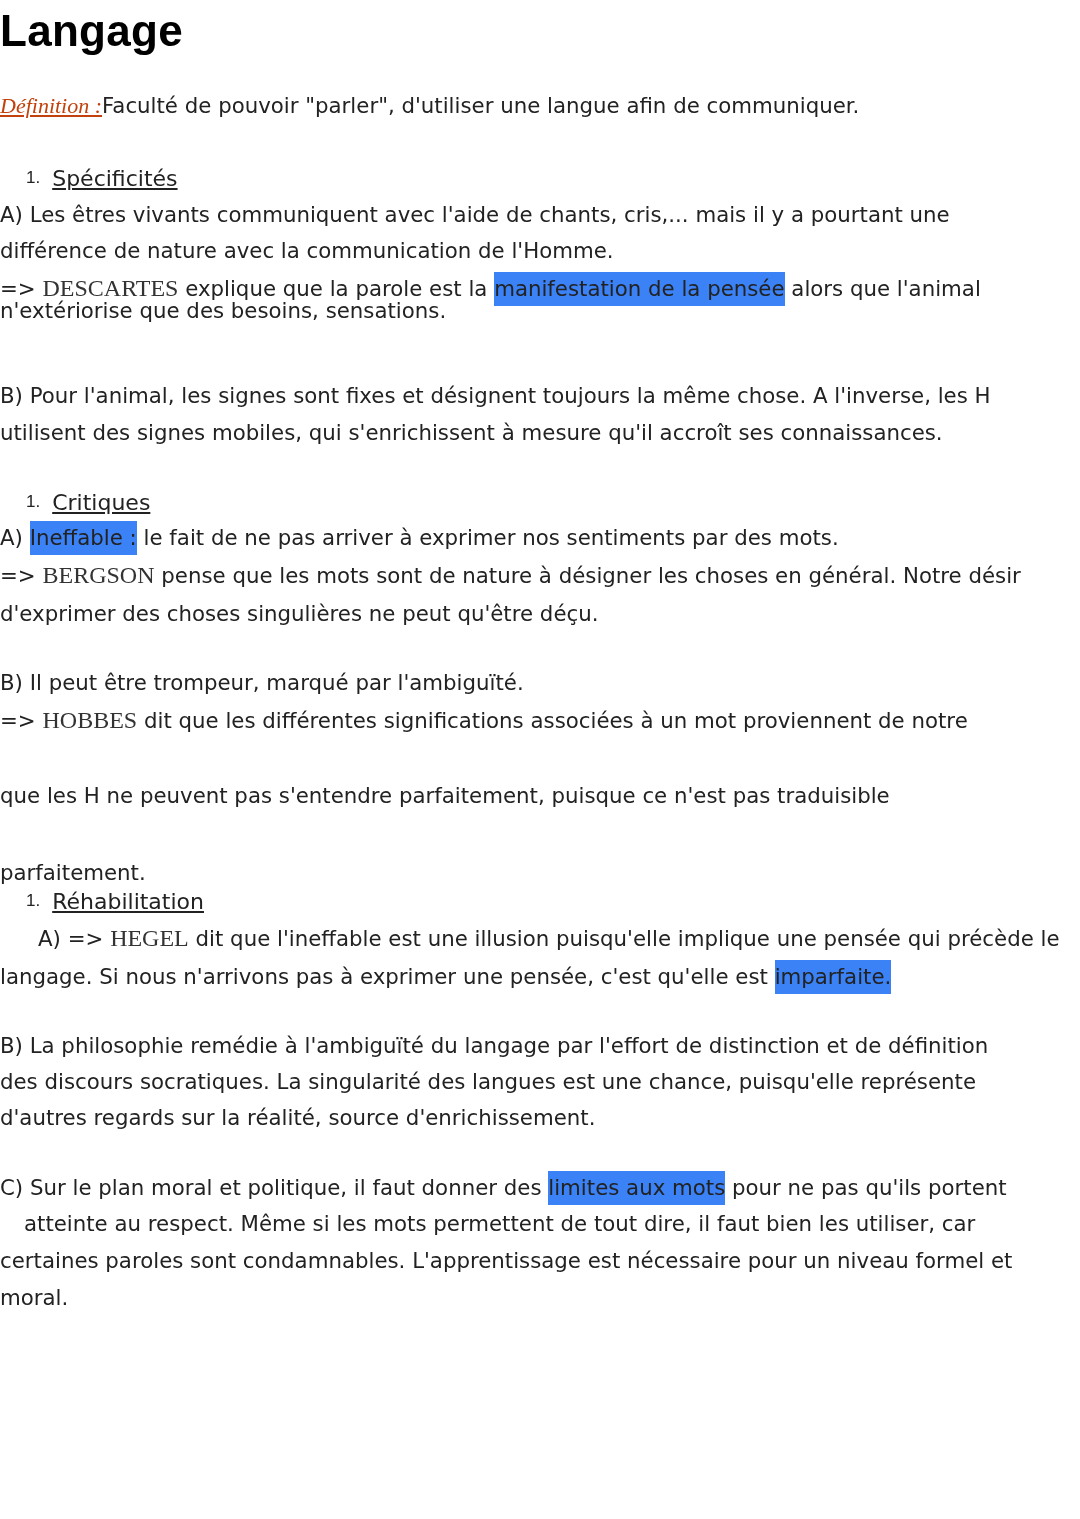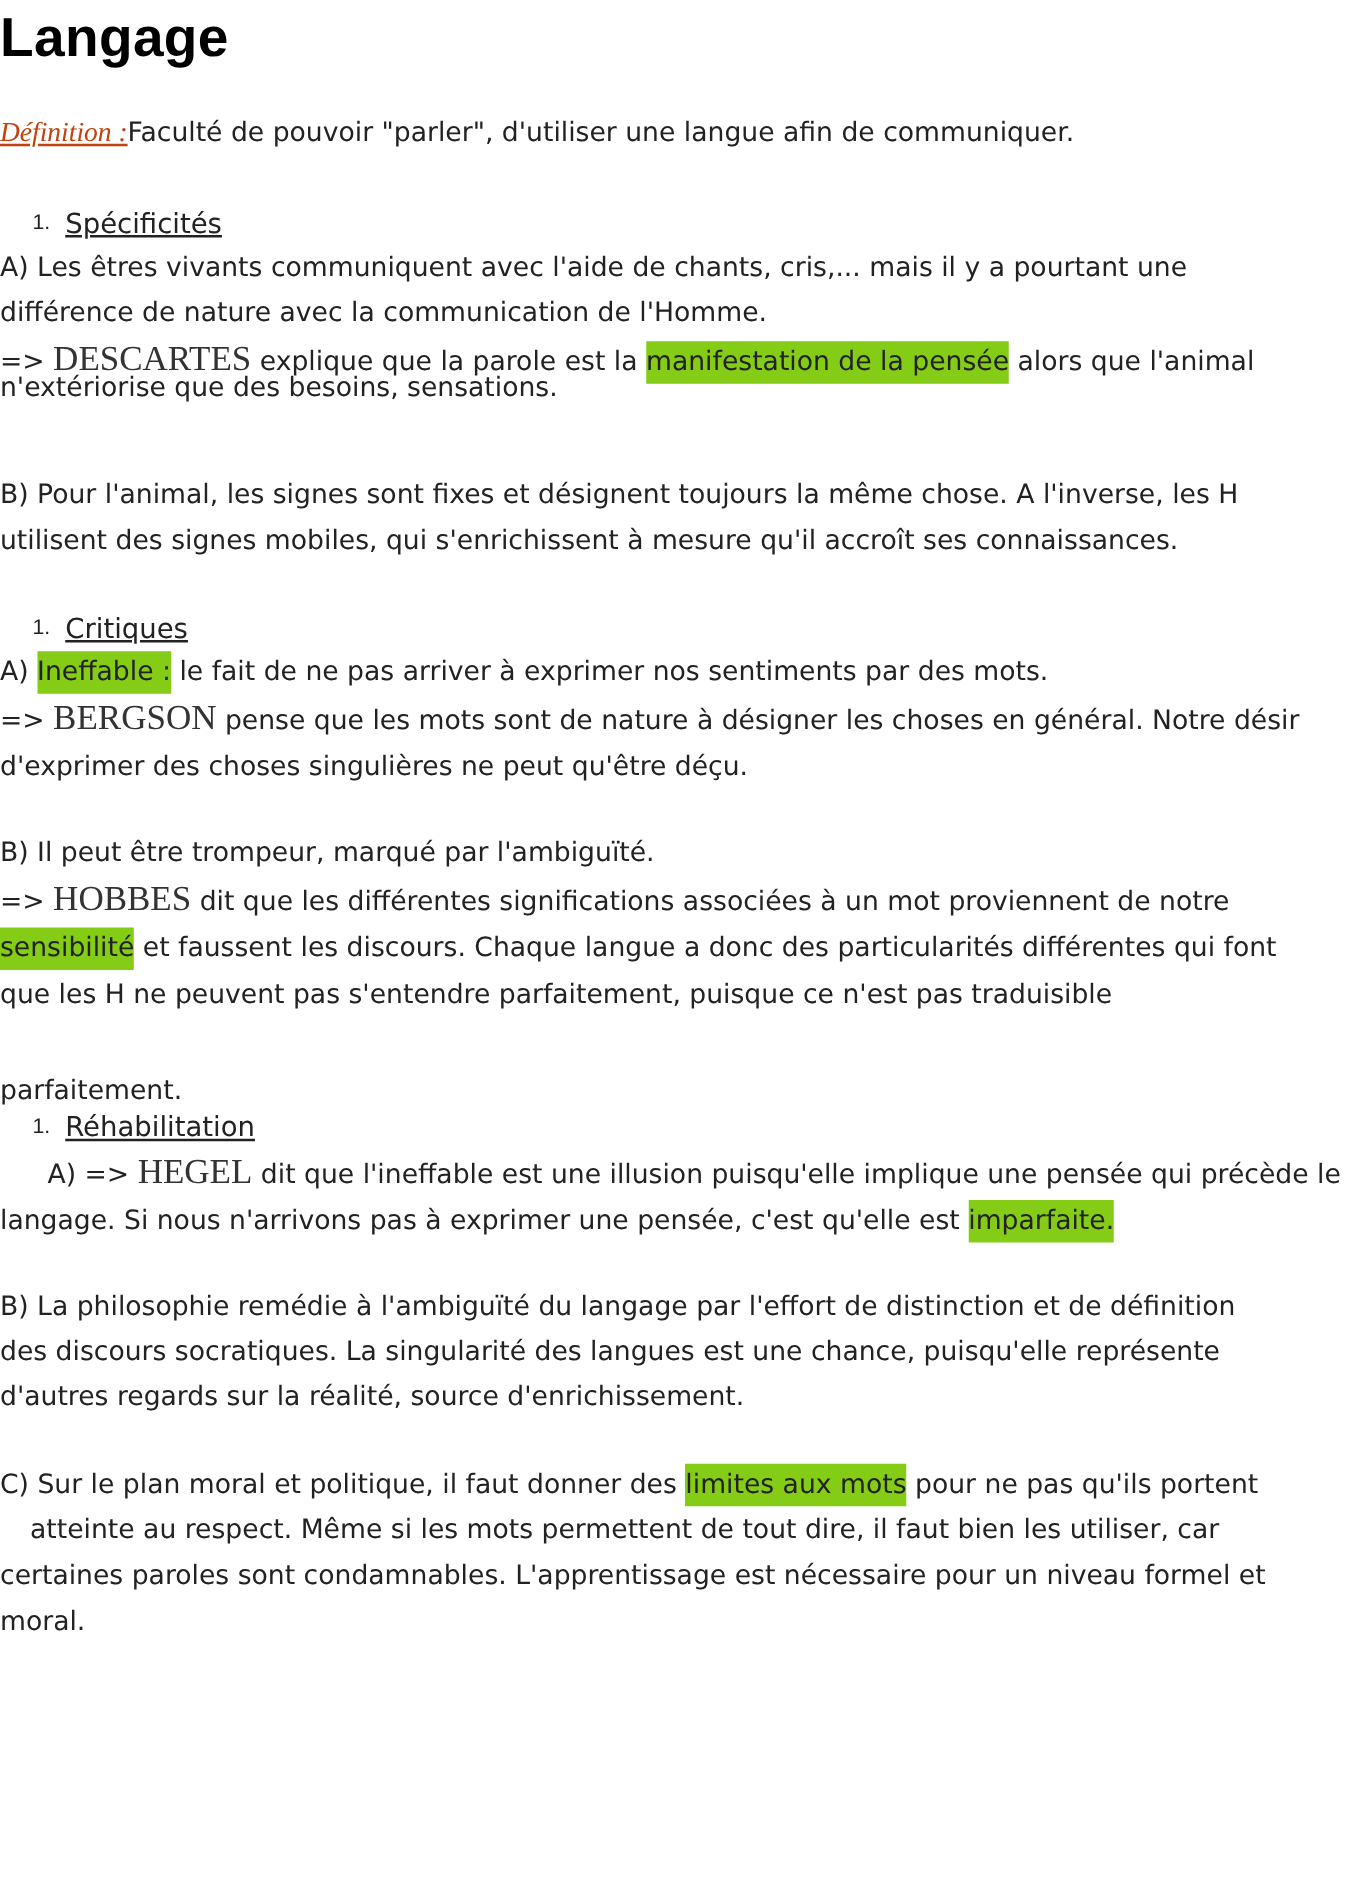--- a/index.html
+++ b/index.html
@@ -33,31 +33,31 @@
       position: absolute;
       left: 0;
       font-size: 21.3px;
       white-space: nowrap;
       line-height: 30px;
       color: #222222;
     }
     .serif {
       font-family: "Liberation Serif", serif;
       color: #333333;
-      font-size: 28px;
+      font-size: 24px;
     }
     .def-label {
       font-family: "Liberation Serif", serif;
       font-style: italic;
       text-decoration: underline;
       color: #c2410c;
       font-size: 22px;
     }
     .hl {
-      background: #84cc16;
+      background: #3b82f6;
       padding: 4px 0 5px 0;
     }
     .heading {
       position: absolute;
       left: 26px;
       white-space: nowrap;
       line-height: 30px;
     }
     .heading .num {
       font-family: "Liberation Sans", sans-serif;
@@ -112,24 +112,20 @@
     <span class="serif">BERGSON</span>
     <span>pense que les mots sont de nature à désigner les choses en général. Notre désir</span>
   </div>
   <div class="line" style="top:599px;">d'exprimer des choses singulières ne peut qu'être déçu.</div>
   <div class="line" style="top:668px;">B) Il peut être trompeur, marqué par l'ambiguïté.</div>
   <div class="line" style="top:705px;">
     <span>=&gt;</span>
     <span class="serif">HOBBES</span>
     <span>dit que les différentes significations associées à un mot proviennent de notre</span>
   </div>
-  <div class="line" style="top:744px;">
-    <span class="hl">sensibilité</span>
-    <span>et faussent les discours. Chaque langue a donc des particularités différentes qui font</span>
-  </div>
   <div class="line" style="top:781px;">que les H ne peuvent pas s'entendre parfaitement, puisque ce n'est pas traduisible</div>
   <div class="line" style="top:858px;">parfaitement.</div>
 
   <div class="heading" style="top:886px;">
     <span class="num">1.</span><span class="htext">Réhabilitation</span>
   </div>
   <div class="line" style="top:923px;padding-left:38px;">
     <span>A) =&gt;</span>
     <span class="serif">HEGEL</span>
     <span>dit que l'ineffable est une illusion puisqu'elle implique une pensée qui précède le</span>

